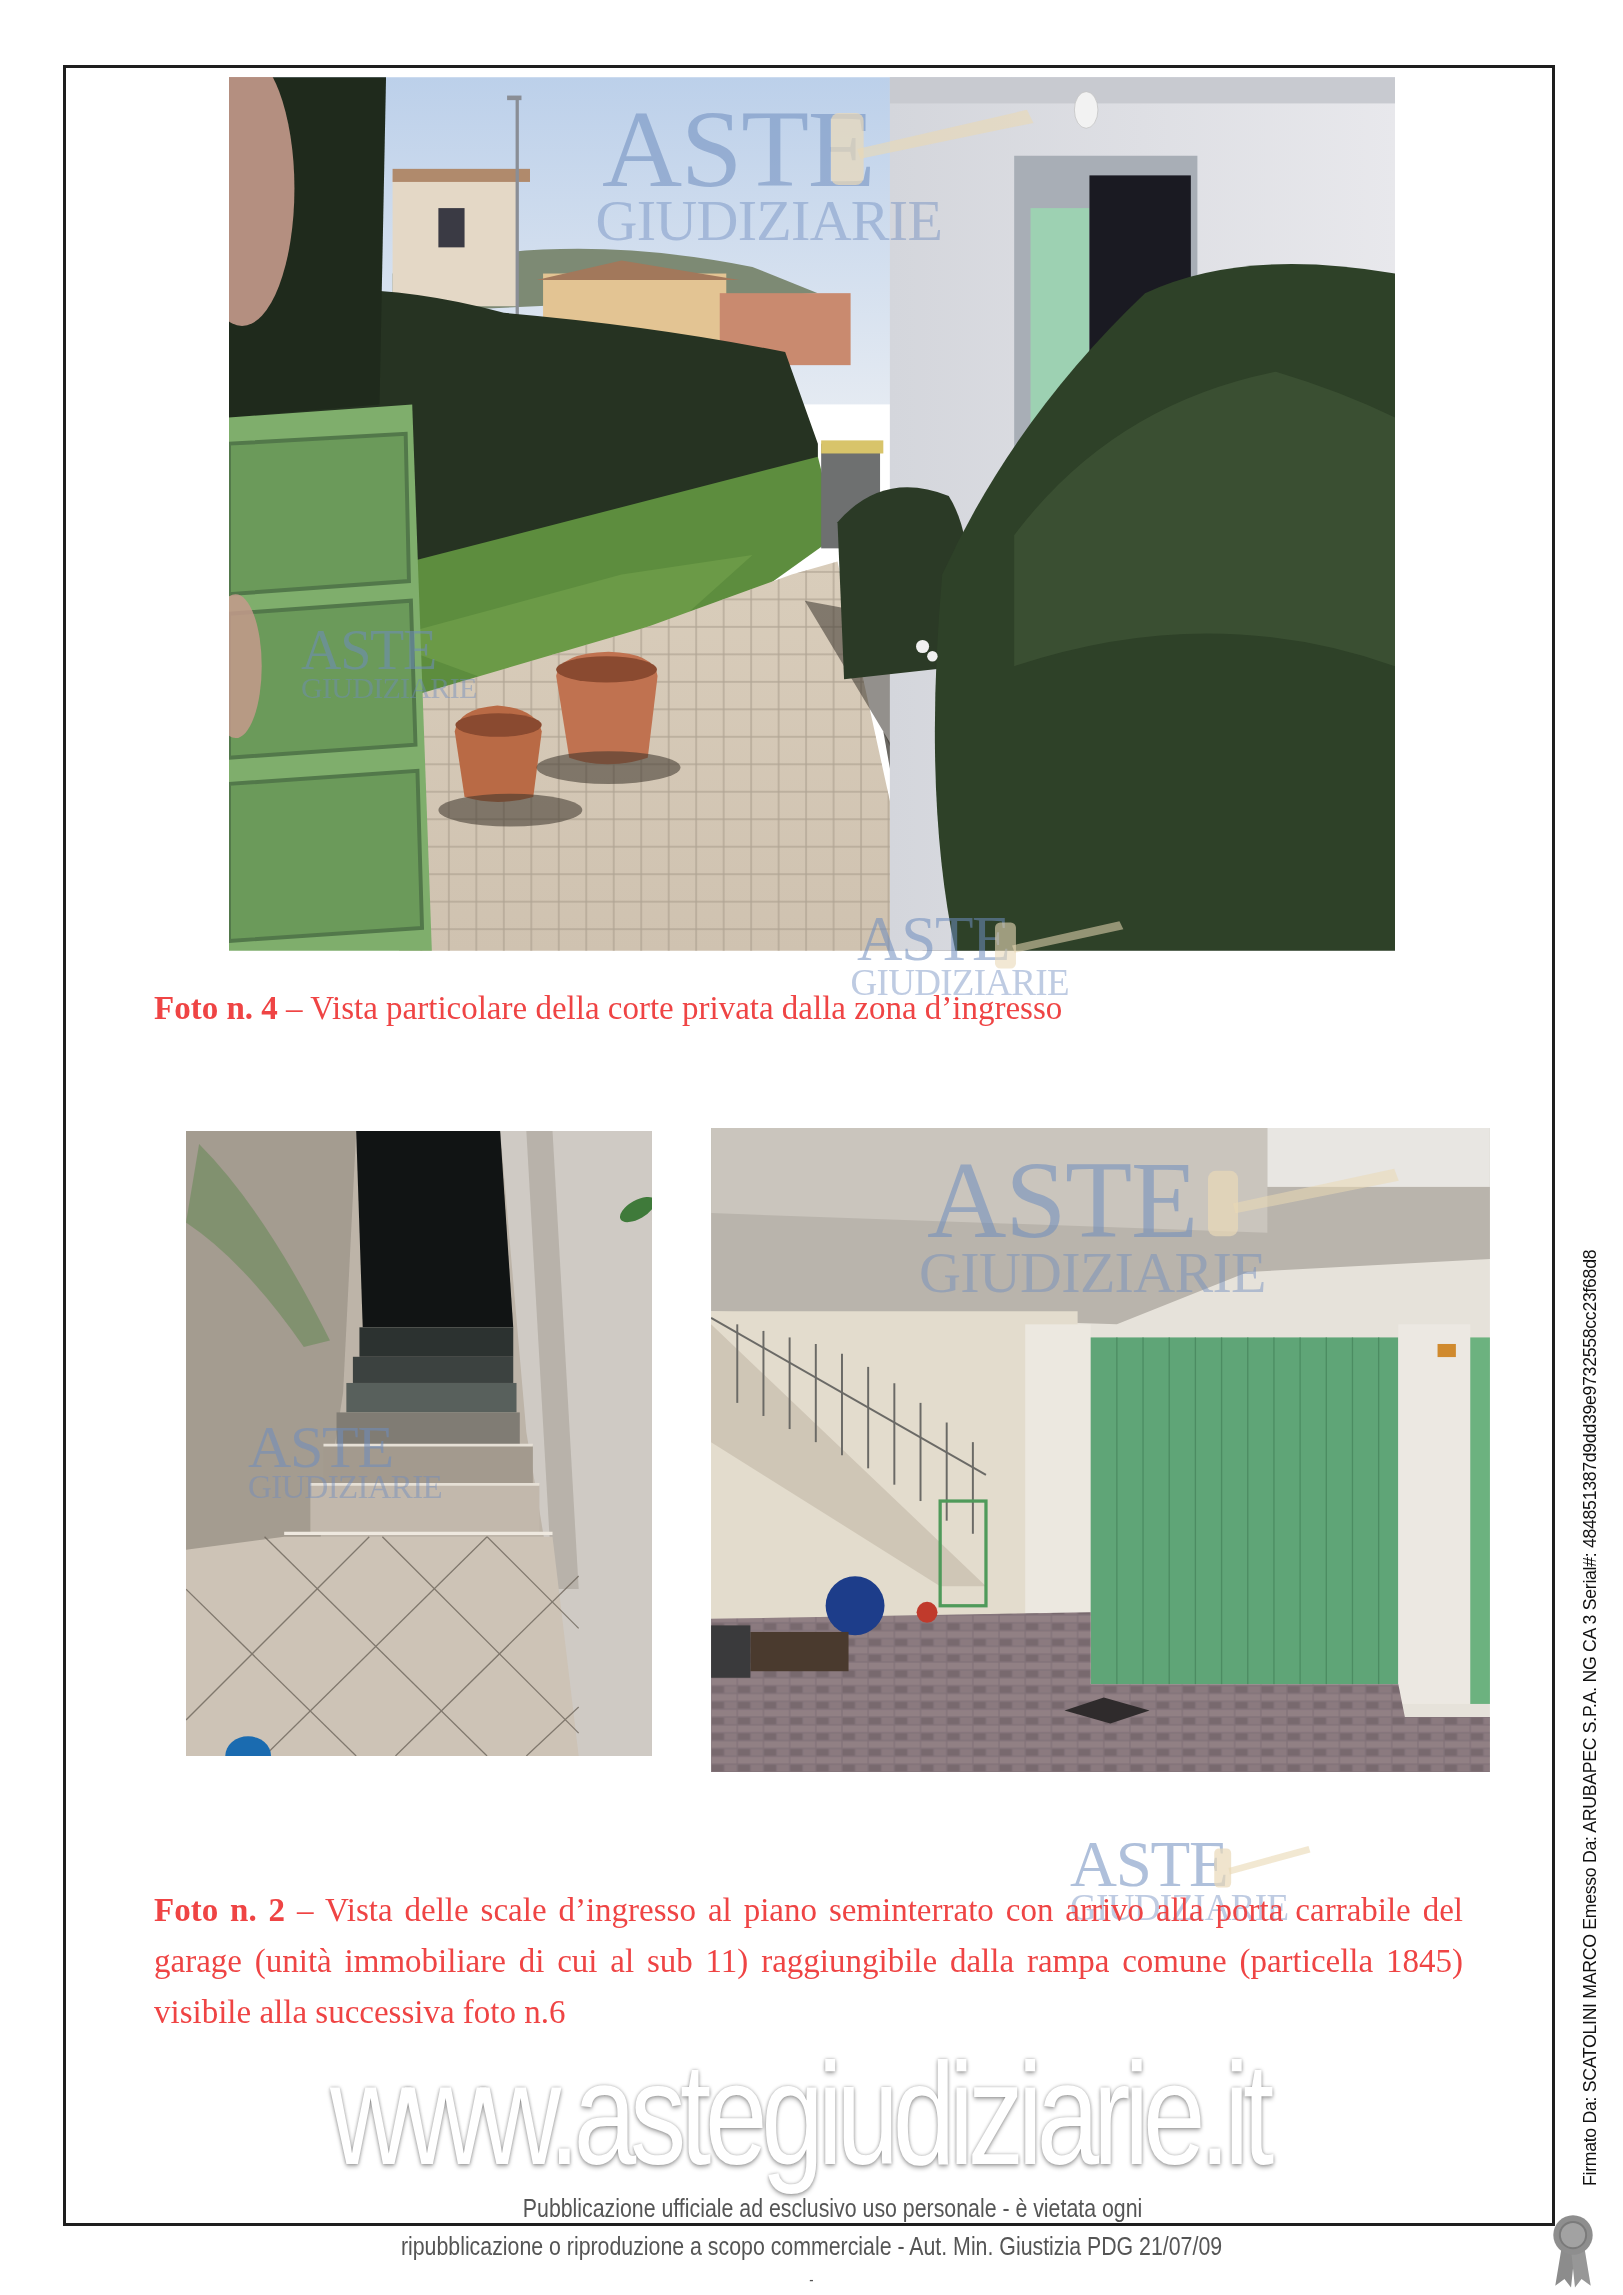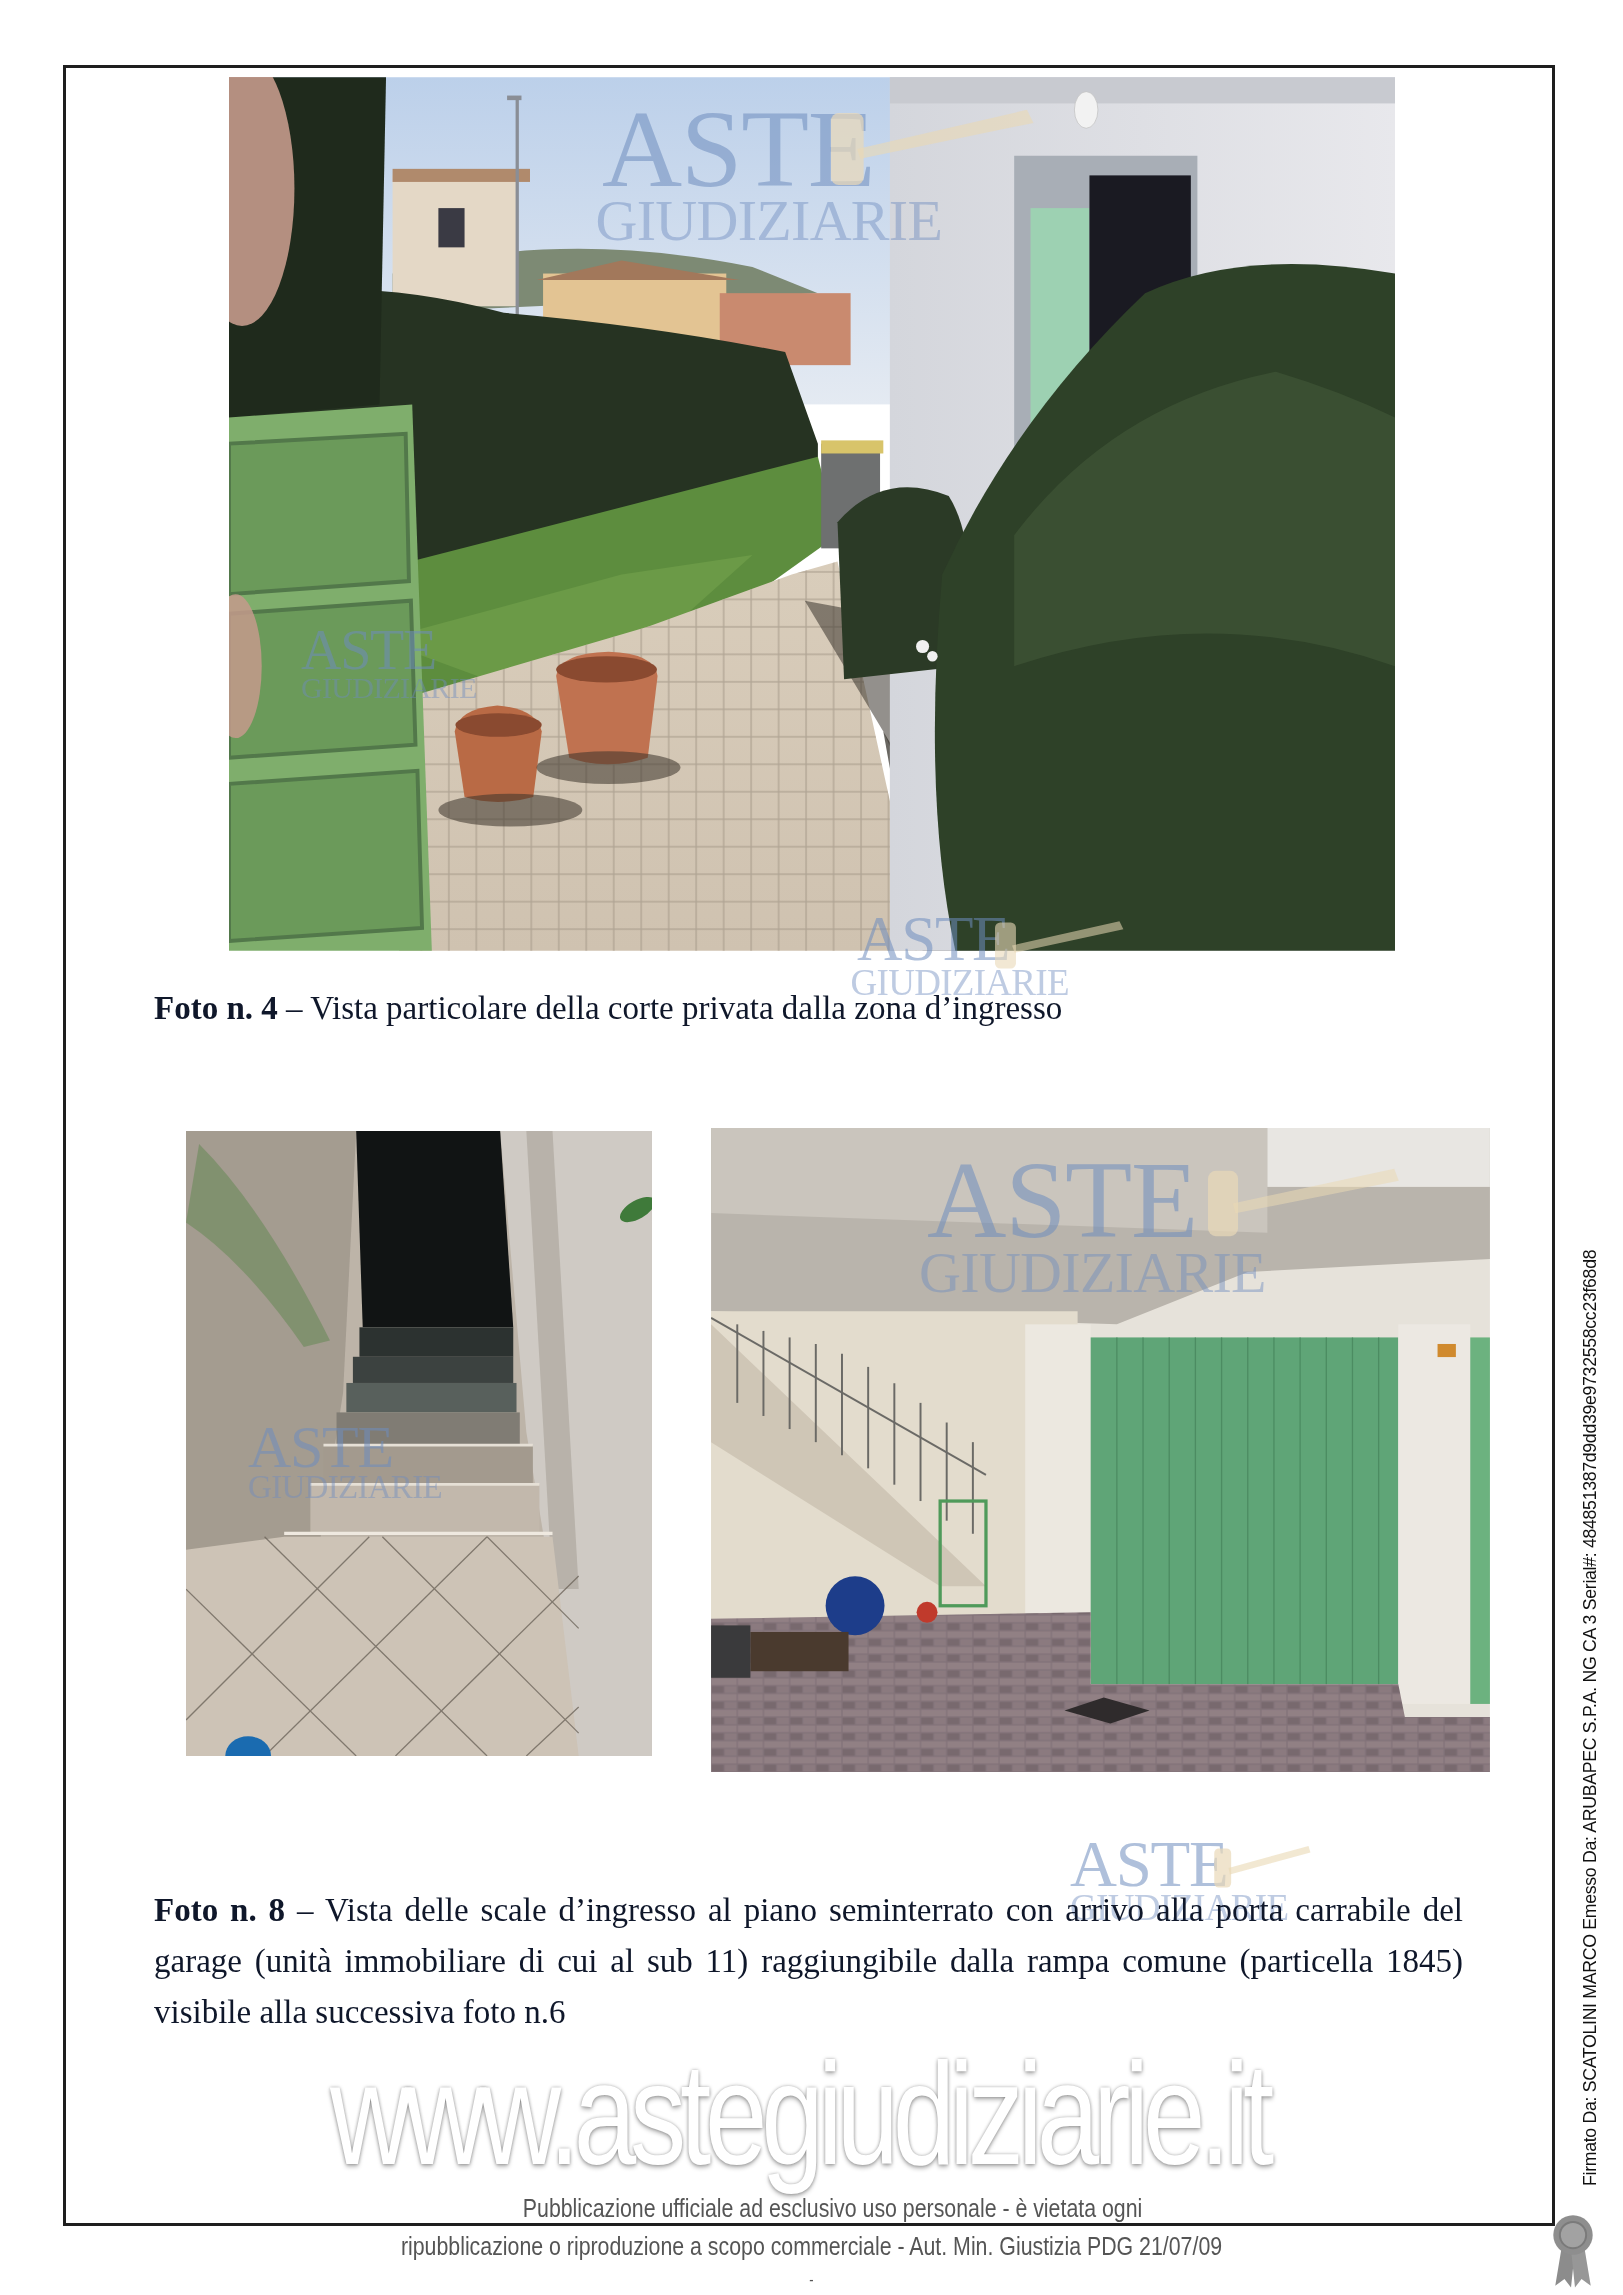--- a/index.html
+++ b/index.html
@@ -3,21 +3,21 @@
 <meta charset="utf-8">
 <style>
   html, body { margin: 0; padding: 0; background: #ffffff; }
   body { width: 1623px; height: 2295px; position: relative; overflow: hidden; font-family: "Liberation Serif", serif; }
   .frame { position: absolute; left: 63px; top: 65px; width: 1492px; height: 2161px; border: 3.3px solid #1e1e1e; box-sizing: border-box; }
   .photo { position: absolute; overflow: hidden; }
   .wm { position: absolute; font-family: Liberation Serif, serif; color: rgba(110,140,190,0.55); line-height: 0.85; pointer-events: none; }
   .wm .a { display: block; font-weight: 400; letter-spacing: -1.3px; }
   .wm .g { display: block; letter-spacing: -0.7px; color: rgba(110,140,190,0.45); }
   .gavel { position: absolute; }
-  .caption { position: absolute; font-family: "Liberation Serif", serif; color: #0f172a; font-size: 33px; line-height: 46px; }
+  .caption { position: absolute; font-family: "Liberation Serif", serif; color: #ef4444; font-size: 33px; line-height: 46px; }
   .caption b { font-weight: 700; }
   .justify { text-align: justify; text-align-last: left; }
   .url-wm { position: absolute; left: 330px; top: 2032px; font-family: "Liberation Sans", sans-serif; font-size: 144px; color: #ffffff; letter-spacing: -7.9px; transform: scaleX(0.78); transform-origin: left top; text-shadow: 0 0 3.9px rgba(0,0,0,0.35), 0 2.6px 5.2px rgba(0,0,0,0.25); white-space: nowrap; }
   .footer { position: absolute; font-family: "Liberation Sans", sans-serif; color: #555; font-size: 26px; white-space: nowrap; transform: scaleX(0.82); transform-origin: center top; }
   .sidebar { position: absolute; left: 1580px; top: 2186px; transform: rotate(-90deg); transform-origin: left top; font-family: "Liberation Sans", sans-serif; font-size: 17.7px; color: #111; white-space: nowrap; letter-spacing: -0.3px; }
   .seal { position: absolute; left: 1550px; top: 2210px; width: 46px; height: 79px; }
 </style>
 </head>
 <body>
 
@@ -249,21 +249,21 @@
 <div class="wm" style="left:1070px; top:1837px;">
   <span class="a" style="font-size:65px;">ASTE</span>
   <span class="g" style="font-size:37px;">GIUDIZIARIE</span>
 </div>
 <svg class="gavel" style="left:1214px; top:1842px;" width="98" height="52" viewBox="0 0 150 80">
   <rect x="0" y="10" width="26" height="60" rx="7" fill="#e9d9b8" opacity="0.7"></rect>
   <polygon points="22,40 145,6 148,16 24,50" fill="#ead9b4" opacity="0.6"></polygon>
 </svg>
 
 <div class="caption justify" style="left:154px; top:1885px; width:1309px; line-height:51px;">
-  <b>Foto n. 8</b><span> – </span><span>Vista delle scale d’ingresso al piano seminterrato con arrivo alla porta carrabile del garage (unità immobiliare di cui al sub 11) raggiungibile dalla rampa comune (particella 1845) visibile alla successiva foto n.6</span>
+  <b>Foto n. 2</b><span> – </span><span>Vista delle scale d’ingresso al piano seminterrato con arrivo alla porta carrabile del garage (unità immobiliare di cui al sub 11) raggiungibile dalla rampa comune (particella 1845) visibile alla successiva foto n.6</span>
 </div>
 
 <div class="url-wm">www.astegiudiziarie.it</div>
 
 <div class="footer" style="left:458px; top:2193px; width:720px; text-align:center;">Pubblicazione ufficiale ad esclusivo uso personale - è vietata ogni</div>
 <div class="footer" style="left:242px; top:2231px; width:1139px; text-align:center;">ripubblicazione o riproduzione a scopo commerciale - Aut. Min. Giustizia PDG 21/07/09</div>
 <div class="footer" style="left:805px; top:2271px; width:13px; font-size:15.7px; text-align:center;">-</div>
 
 <div class="sidebar">Firmato Da: SCATOLINI MARCO Emesso Da: ARUBAPEC S.P.A. NG CA 3 Serial#: 484851387d9dd39e9732558cc23f68d8</div>
 

